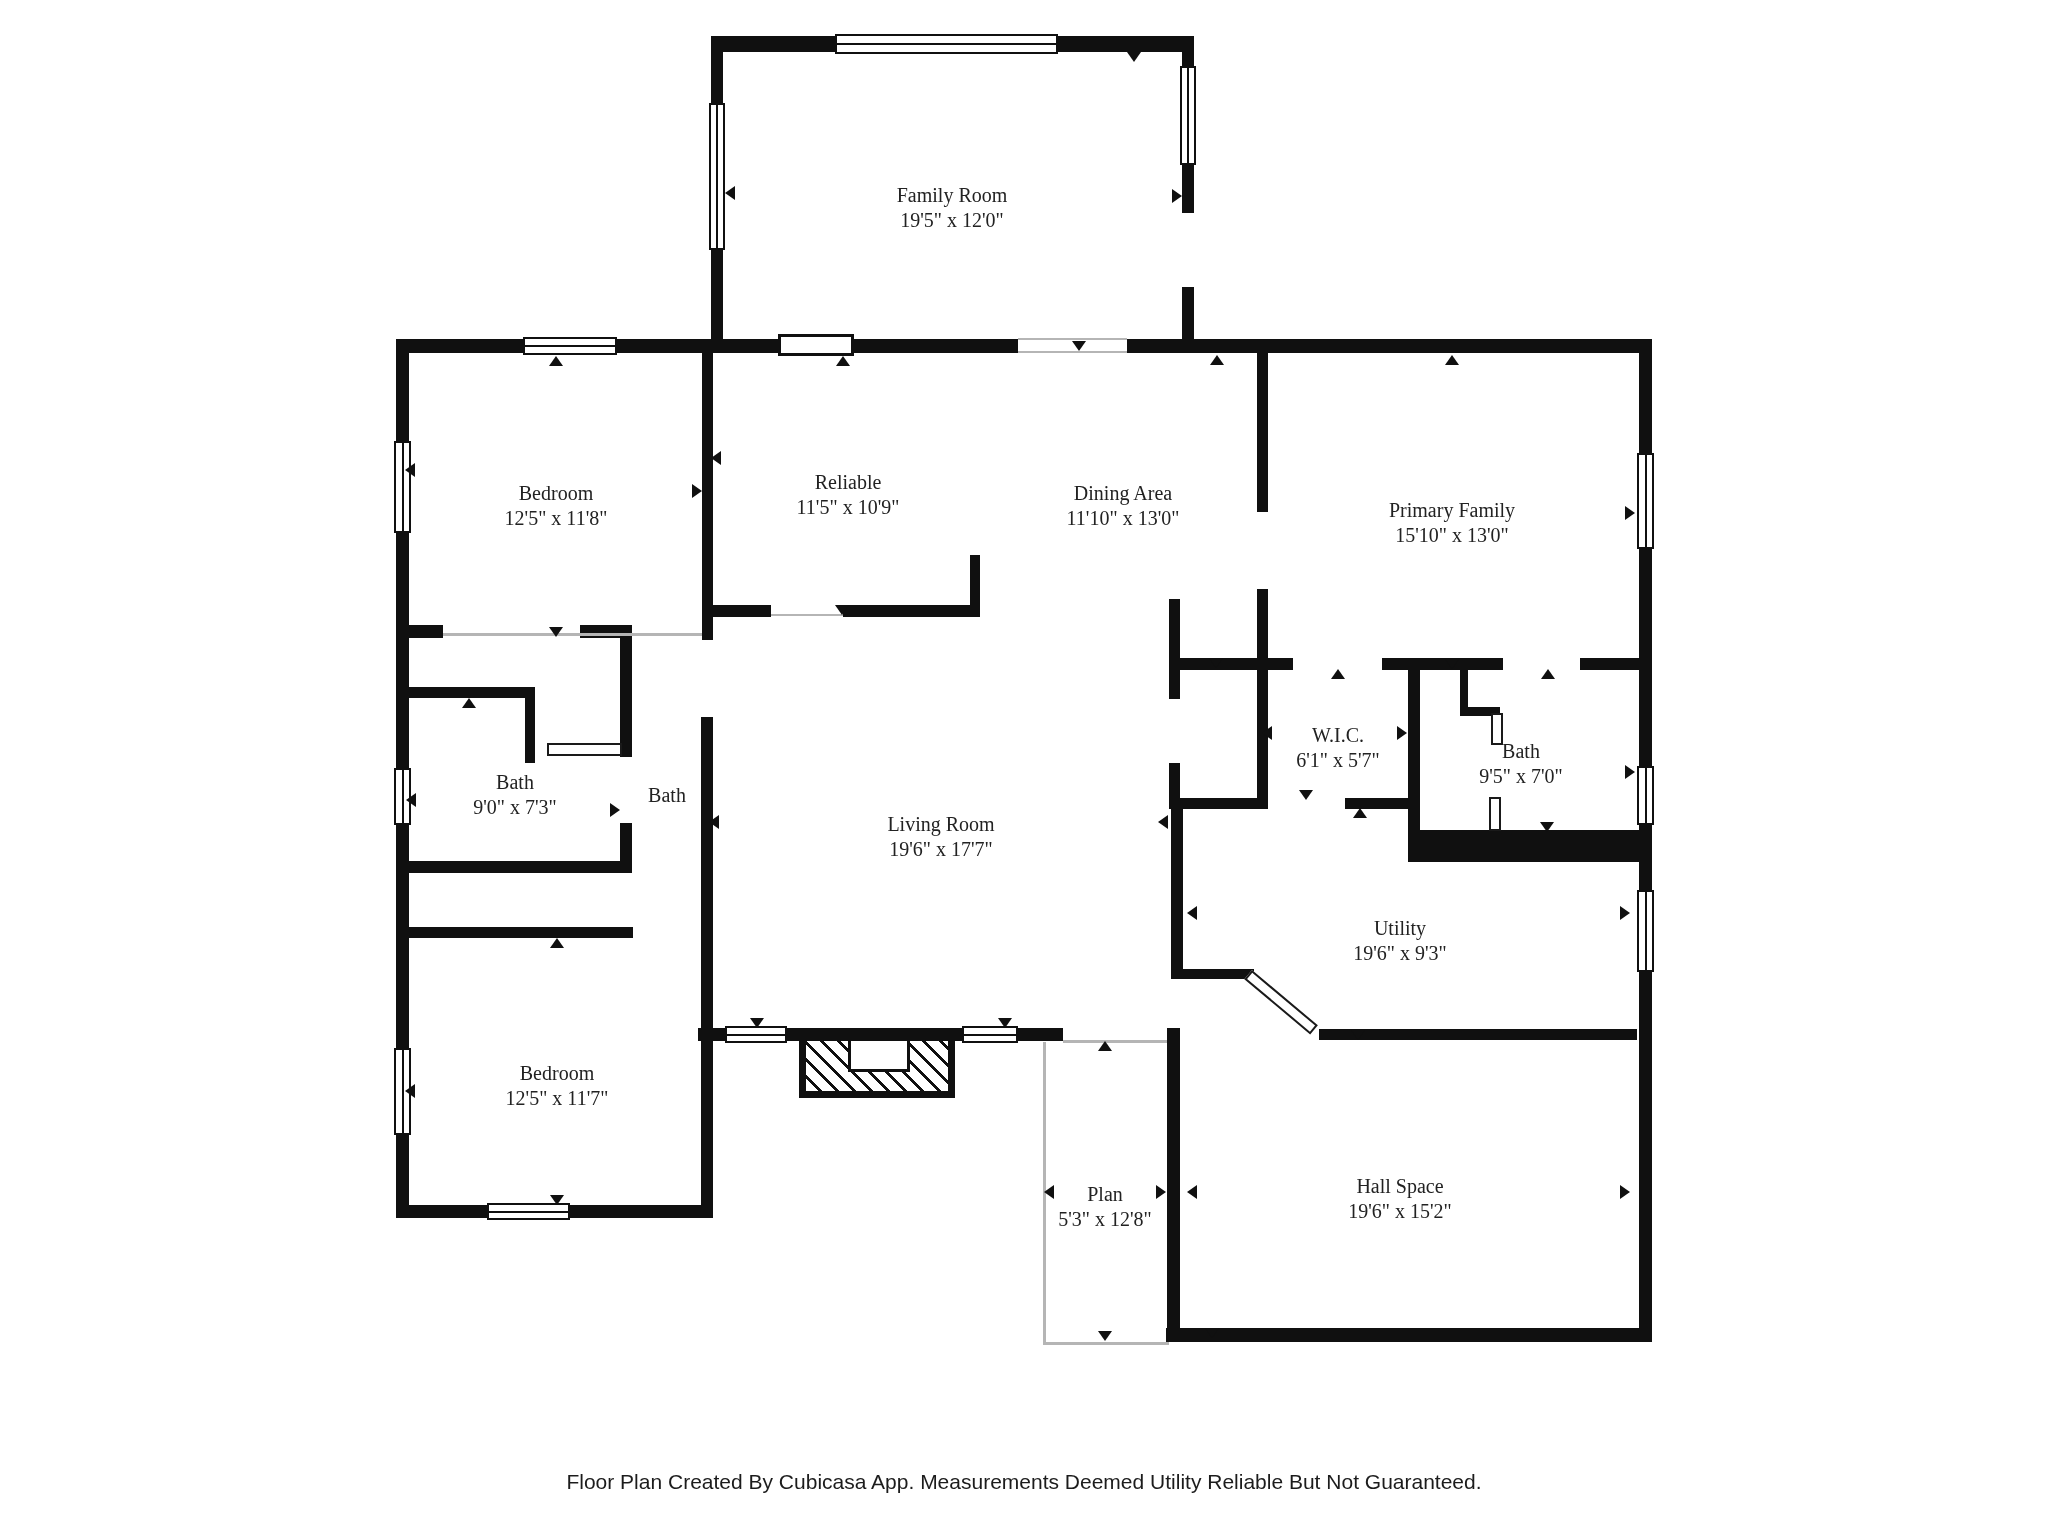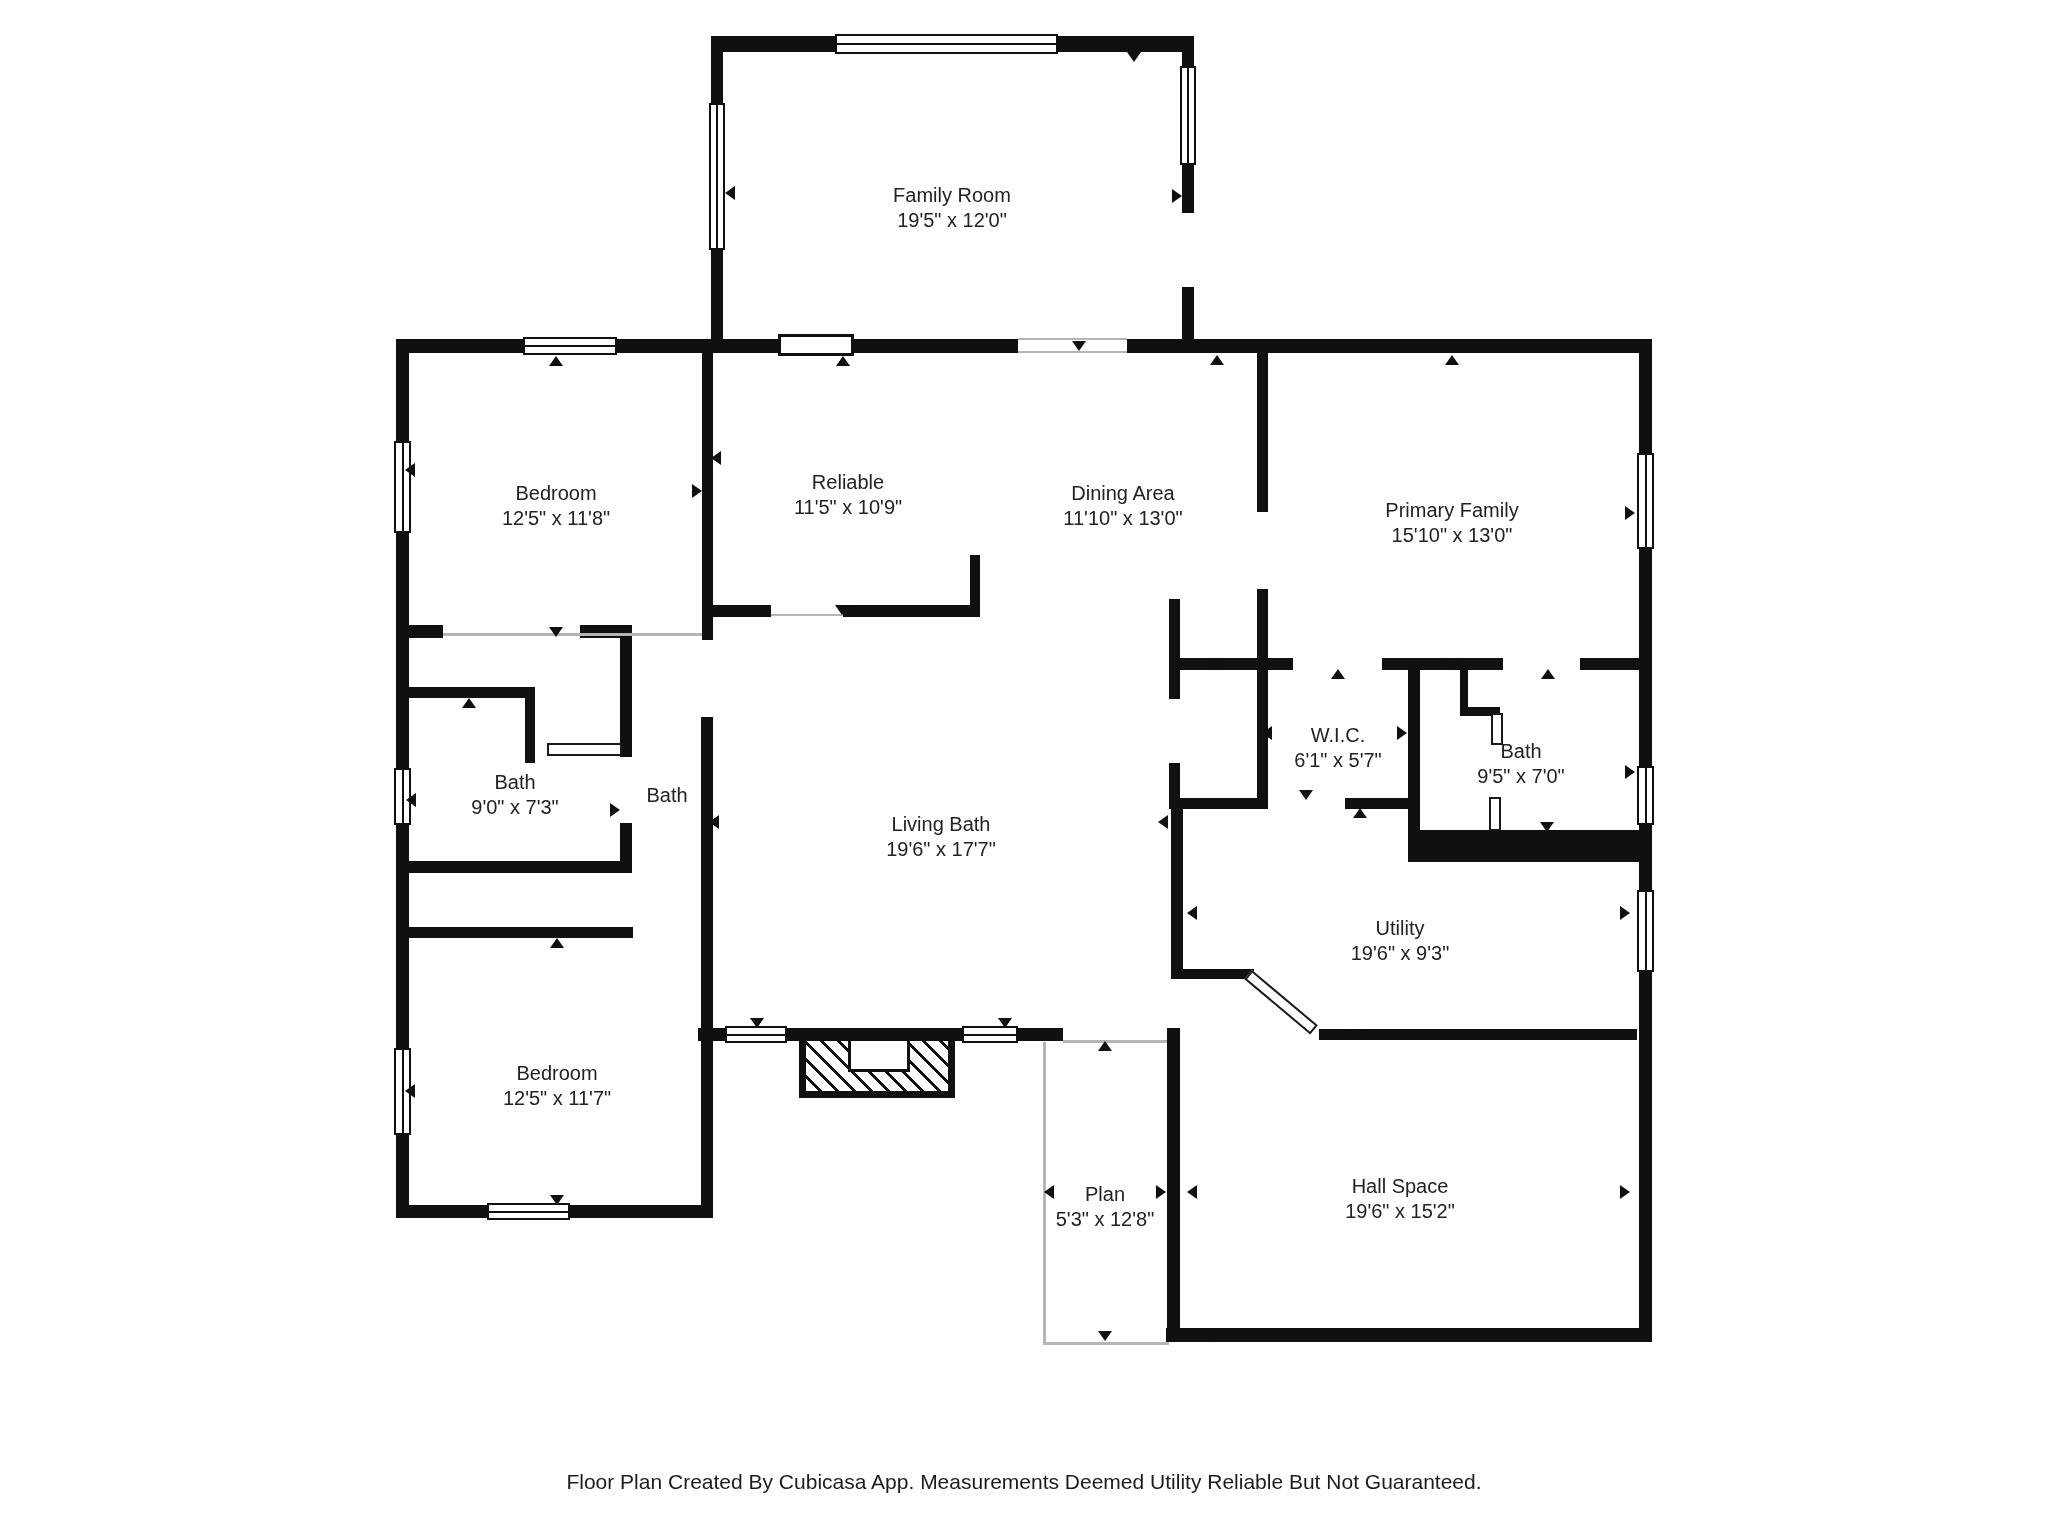--- a/index.html
+++ b/index.html
@@ -1,18 +1,18 @@
 <!DOCTYPE html>
 <html><head>
 <meta charset="utf-8">
 <style>
   html,body{margin:0;padding:0;background:#fff;}
   body{width:2048px;height:1536px;position:relative;overflow:hidden;
        font-family:"Liberation Sans", sans-serif;color:#1c1c1c;}
-  #plan{position:absolute;left:0;top:0;width:2048px;height:1536px;}
+  #plan{position:absolute;left:0;top:0;width:2048px;height:1536px;font-family:Liberation Serif, serif;}
   .wall{position:absolute;background:#101010;}
   .gap{position:absolute;background:#ffffff;}
   .window{position:absolute;background:#ffffff;border:2px solid #101010;box-sizing:border-box;}
   .mullion-h{position:absolute;left:0;right:0;top:50%;margin-top:-1px;height:2px;background:#101010;}
   .mullion-v{position:absolute;top:0;bottom:0;left:50%;margin-left:-1px;width:2px;background:#101010;}
   .cased{position:absolute;background:#fff;border:3px solid #101010;box-sizing:border-box;}
   .leaf{position:absolute;background:#fff;border:2px solid #1a1a1a;box-sizing:border-box;}
   .diag{position:absolute;background:#fff;border:2px solid #1a1a1a;box-sizing:border-box;transform-origin:0 0;}
   .thinline{position:absolute;background:#b5b5b5;}
   .tri{position:absolute;width:0;height:0;}
@@ -202,21 +202,21 @@
     </div>
     <div class="room-label" style="left: 1338px; top: 748px;">
       <div>W.I.C.</div>
       <div>6'1" x 5'7"</div>
     </div>
     <div class="room-label" style="left: 1521px; top: 764px;">
       <div>Bath</div>
       <div>9'5" x 7'0"</div>
     </div>
     <div class="room-label" style="left: 941px; top: 837px;">
-      <div>Living Bath</div>
+      <div>Living Room</div>
       <div>19'6" x 17'7"</div>
     </div>
     <div class="room-label" style="left: 1400px; top: 941px;">
       <div>Utility</div>
       <div>19'6" x 9'3"</div>
     </div>
     <div class="room-label" style="left: 557px; top: 1086px;">
       <div>Bedroom</div>
       <div>12'5" x 11'7"</div>
     </div>

